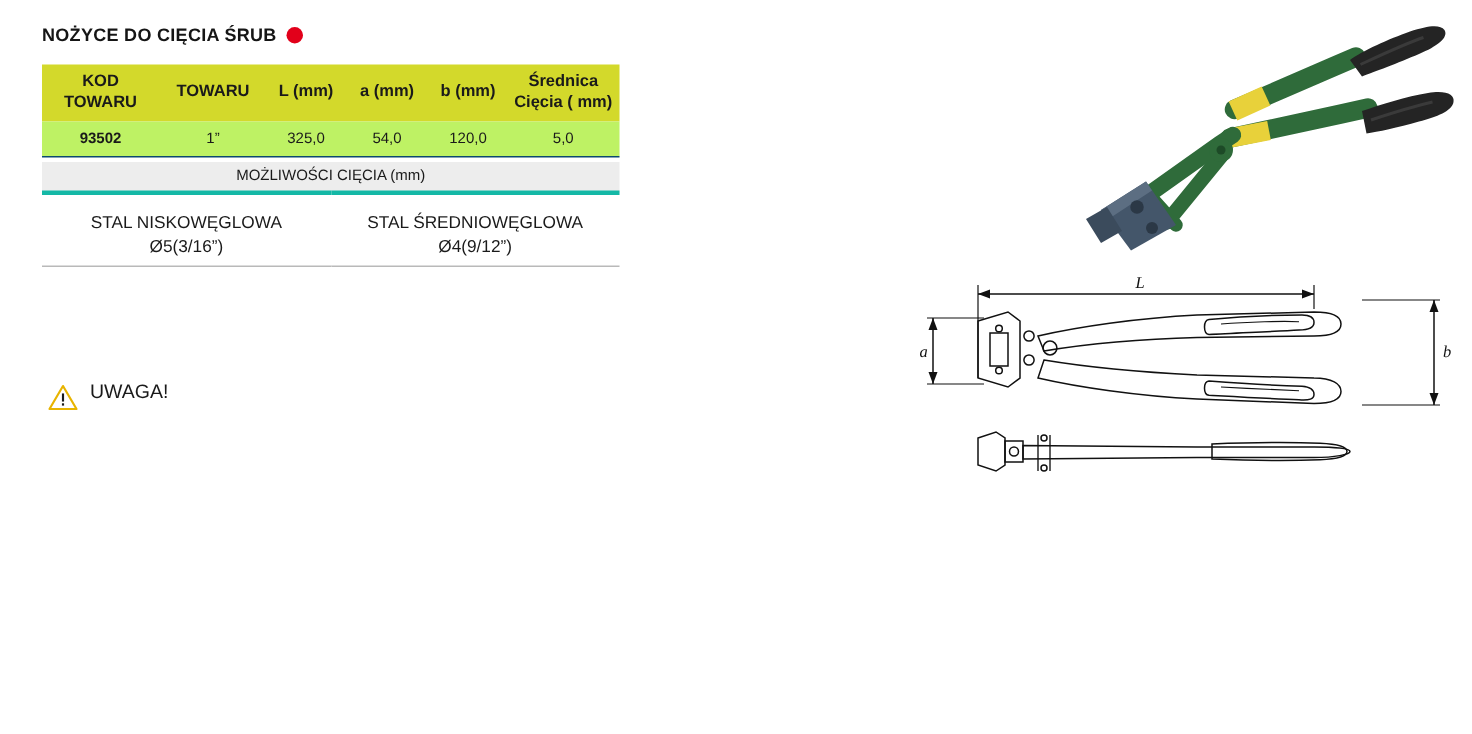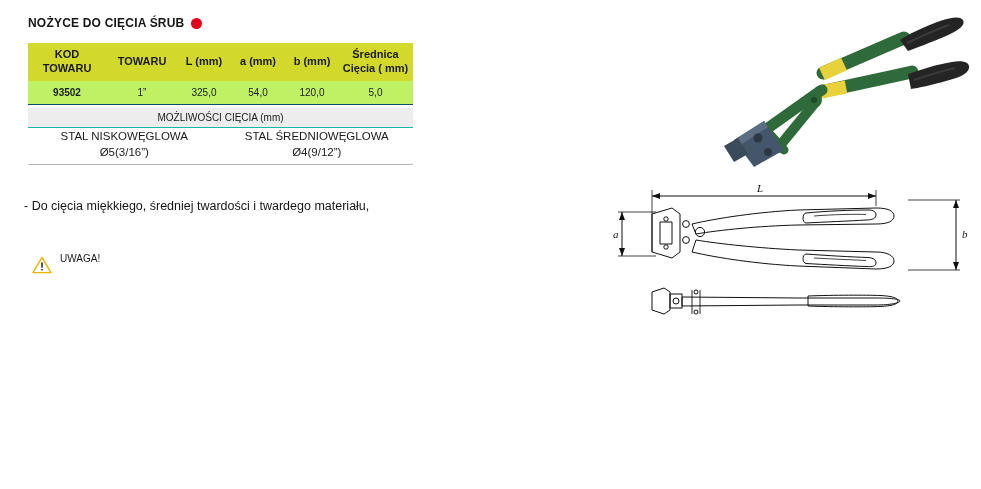--- a/index.html
+++ b/index.html
@@ -78,27 +78,27 @@
     left: 28px;
     top: 108px;
     width: 385px;
     border-collapse: collapse;
     font-size: 10.5px;
   }
   .sub-table td.cap {
     background: #ededed;
     text-align: center;
     padding: 4px 2px;
-    border-bottom: 1px solid #14b8a6;
+    border-bottom: 3px solid #14b8a6;
     font-size: 10px;
     color: #1a1a1a;
   }
   .sub-table td.mat {
     text-align: center;
-    padding: 1px 4px 4px;
+    padding: 12px 4px 4px;
     font-size: 11.5px;
     line-height: 1.35;
     border-bottom: 1px solid #b9b9b9;
     background: #ffffff;
     width: 50%;
   }
 
   
   .bullets {
     position: absolute;
@@ -121,21 +121,21 @@
   .warn-icon {
     width: 20px; height: 18px;
     flex: 0 0 auto;
     margin-top: 4px;
   }
   .warn-text {
     font-size: 9.3px;
     line-height: 1.45;
     color: #1a1a1a;
   }
-  .warn-head { font-size: 10px; text-align: right; }
+  .warn-head { font-size: 13px; text-align: right; }
 
   
   .photo {
     position: absolute;
     left: 608px;
     top: 8px;
     width: 362px;
     height: 170px;
   }
 
@@ -199,21 +199,20 @@
         </td>
         <td class="mat">
           <span>STAL ŚREDNIOWĘGLOWA</span><br>
           <span>Ø4(9/12”)</span>
         </td>
       </tr>
     </tbody>
   </table>
 
   <div class="bullets">
-    <div>- Do cięcia miękkiego, średniej twardości i twardego materiału,</div>
   </div>
 
   <div class="warn">
     <svg class="warn-icon" viewBox="0 0 22 20">
       <polygon points="11,1.5 21,18.5 1,18.5" fill="#ffffff" stroke="#e8b400" stroke-width="1.6" stroke-linejoin="round"></polygon>
       <rect x="10.2" y="7" width="1.6" height="6" fill="#1a1a1a"></rect>
       <rect x="10.2" y="14.3" width="1.6" height="1.7" fill="#1a1a1a"></rect>
     </svg>
     <div class="warn-text">
       <div class="warn-head">UWAGA!</div>

